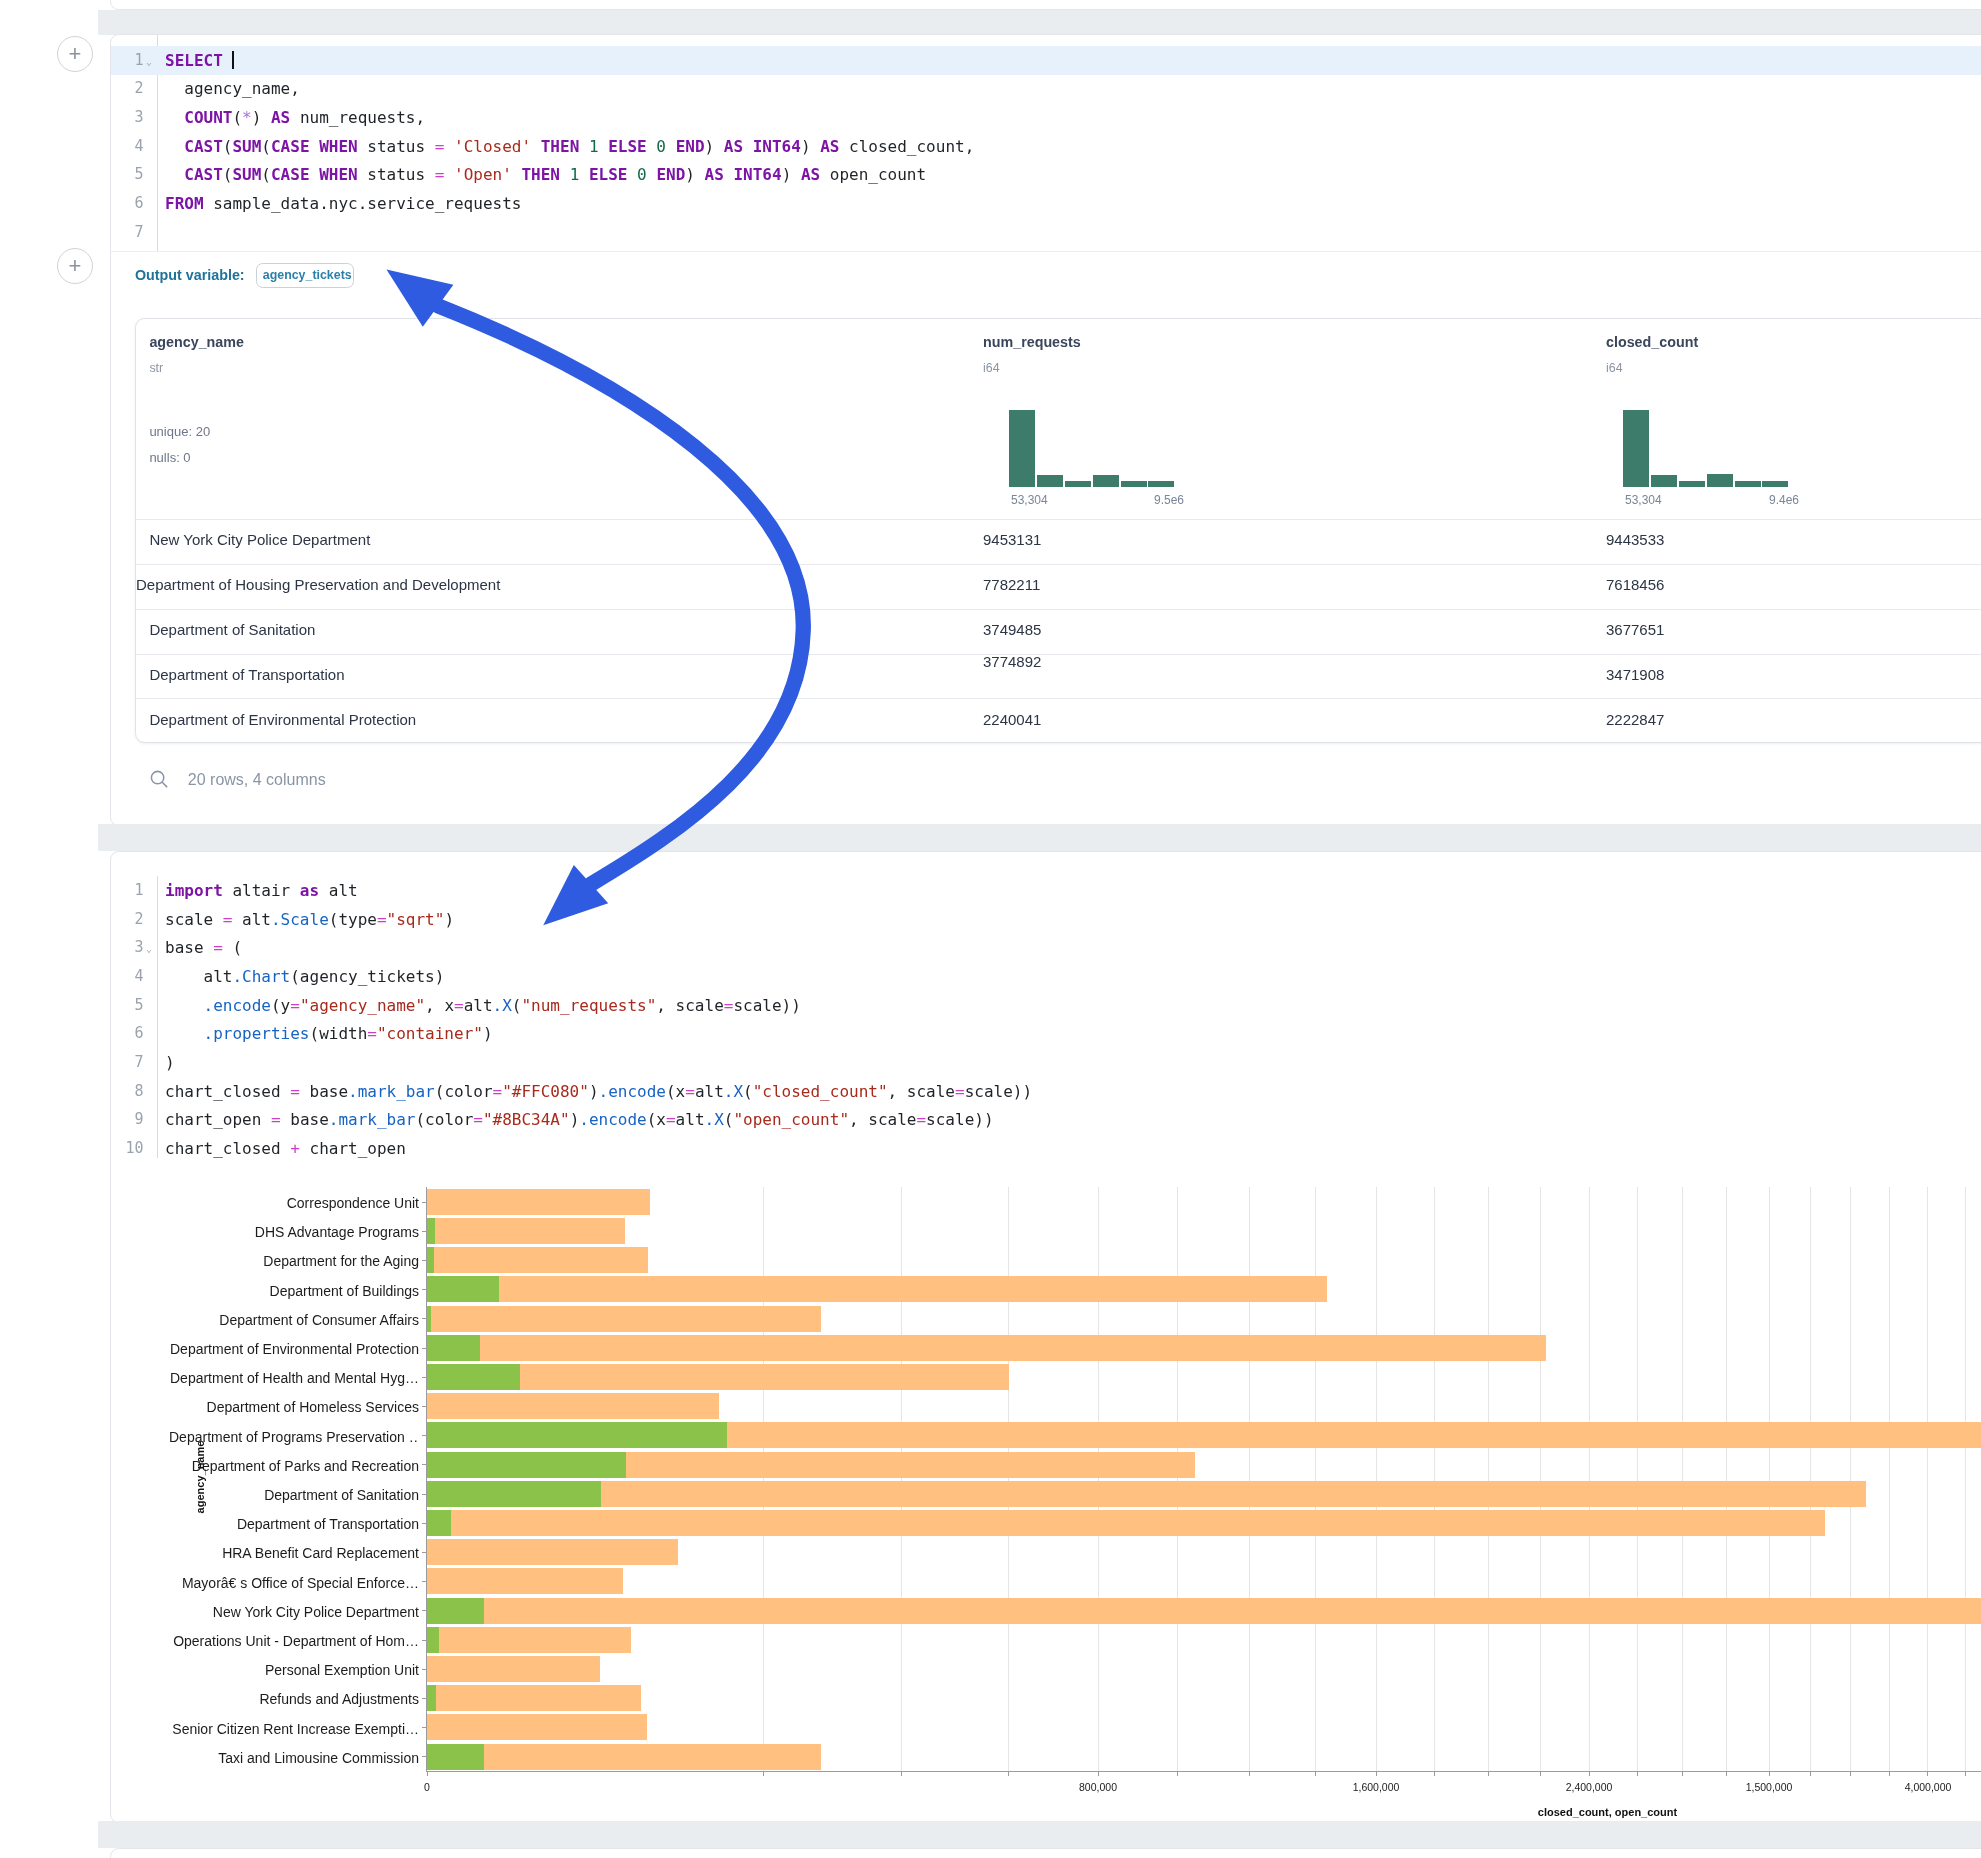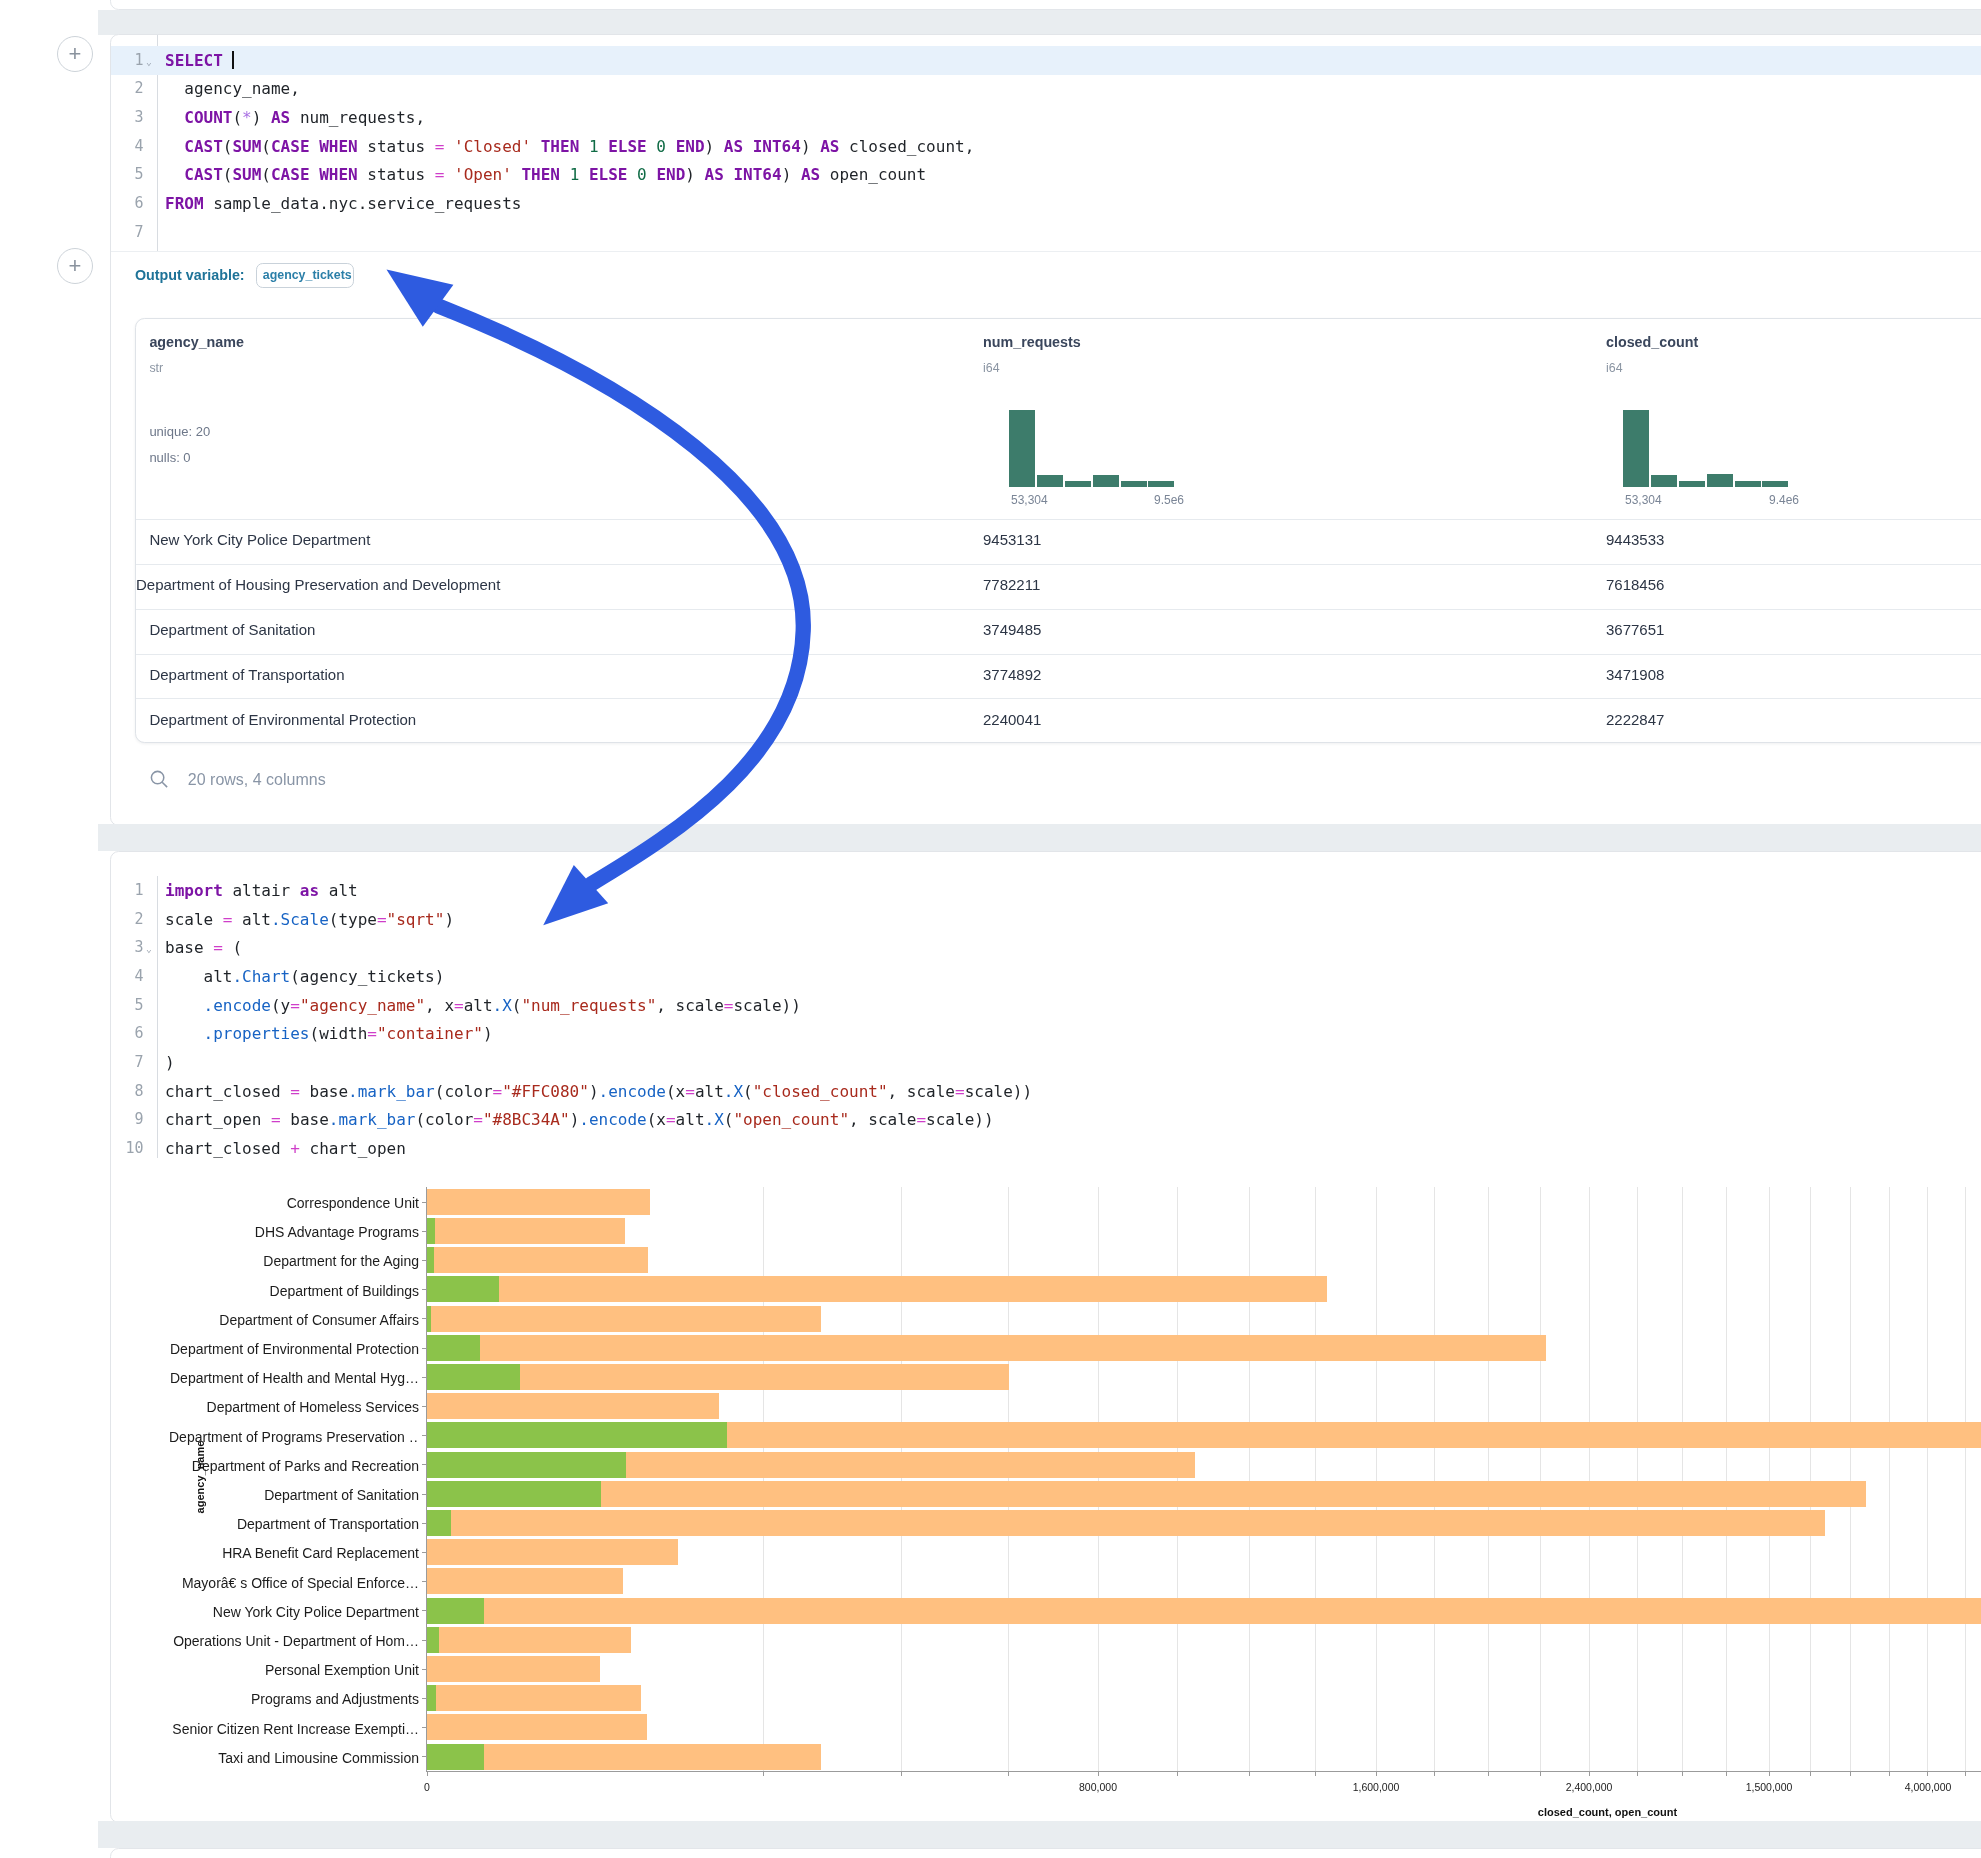--- a/index.html
+++ b/index.html
@@ -122,21 +122,21 @@
       <div class="t-sep" style="top: 245px;"></div>
       <div class="t-cell" style="left: 0; top: 257px; text-align: right;">Department of Housing Preservation and Development</div>
       <div class="t-cell" style="left: 847px; top: 257px;">7782211</div>
       <div class="t-cell" style="left: 1470px; top: 257px;">7618456</div>
       <div class="t-sep" style="top: 290px;"></div>
       <div class="t-cell" style="left: 13.4px; top: 302px;">Department of Sanitation</div>
       <div class="t-cell" style="left: 847px; top: 302px;">3749485</div>
       <div class="t-cell" style="left: 1470px; top: 302px;">3677651</div>
       <div class="t-sep" style="top: 335px;"></div>
       <div class="t-cell" style="left: 13.4px; top: 347px;">Department of Transportation</div>
-      <div class="t-cell" style="left: 847px; top: 347px;">3774892</div>
+      <div class="t-cell" style="left: 847px; top: 334px;">3774892</div>
       <div class="t-cell" style="left: 1470px; top: 347px;">3471908</div>
       <div class="t-sep" style="top: 379px;"></div>
       <div class="t-cell" style="left: 13.4px; top: 392px;">Department of Environmental Protection</div>
       <div class="t-cell" style="left: 847px; top: 392px;">2240041</div>
       <div class="t-cell" style="left: 1470px; top: 392px;">2222847</div>
     </div>
 
   <div class="table-footer" style="left:38px;top:734px;">
     <svg class="search-ic" width="21" height="21" viewBox="0 0 22 22" style="vertical-align:-4.8px;">
       <circle cx="9" cy="9" r="6.5"></circle>
@@ -268,21 +268,21 @@
         <div class="ylab" style="left: -258px; top: 358px;">HRA Benefit Card Replacement</div>
         <div class="ytick" style="top: 365px;"></div>
         <div class="ylab" style="left: -258px; top: 388px;">Mayorâ€ s Office of Special Enforce…</div>
         <div class="ytick" style="top: 394px;"></div>
         <div class="ylab" style="left: -258px; top: 417px;">New York City Police Department</div>
         <div class="ytick" style="top: 423px;"></div>
         <div class="ylab" style="left: -258px; top: 446px;">Operations Unit - Department of Hom…</div>
         <div class="ytick" style="top: 453px;"></div>
         <div class="ylab" style="left: -258px; top: 475px;">Personal Exemption Unit</div>
         <div class="ytick" style="top: 482px;"></div>
-        <div class="ylab" style="left: -258px; top: 504px;">Programs and Adjustments</div>
+        <div class="ylab" style="left: -258px; top: 504px;">Refunds and Adjustments</div>
         <div class="ytick" style="top: 511px;"></div>
         <div class="ylab" style="left: -258px; top: 534px;">Senior Citizen Rent Increase Exempti…</div>
         <div class="ytick" style="top: 540px;"></div>
         <div class="ylab" style="left: -258px; top: 563px;">Taxi and Limousine Commission</div>
         <div class="ytick" style="top: 569px;"></div>
         <div class="xlab" style="left: -67px; top: 594px;">0</div>
         <div class="xlab" style="left: 604px; top: 594px;">800,000</div>
         <div class="xlab" style="left: 882px; top: 594px;">1,600,000</div>
         <div class="xlab" style="left: 1095px; top: 594px;">2,400,000</div>
         <div class="xlab" style="left: 1275px; top: 594px;">1,500,000</div>

